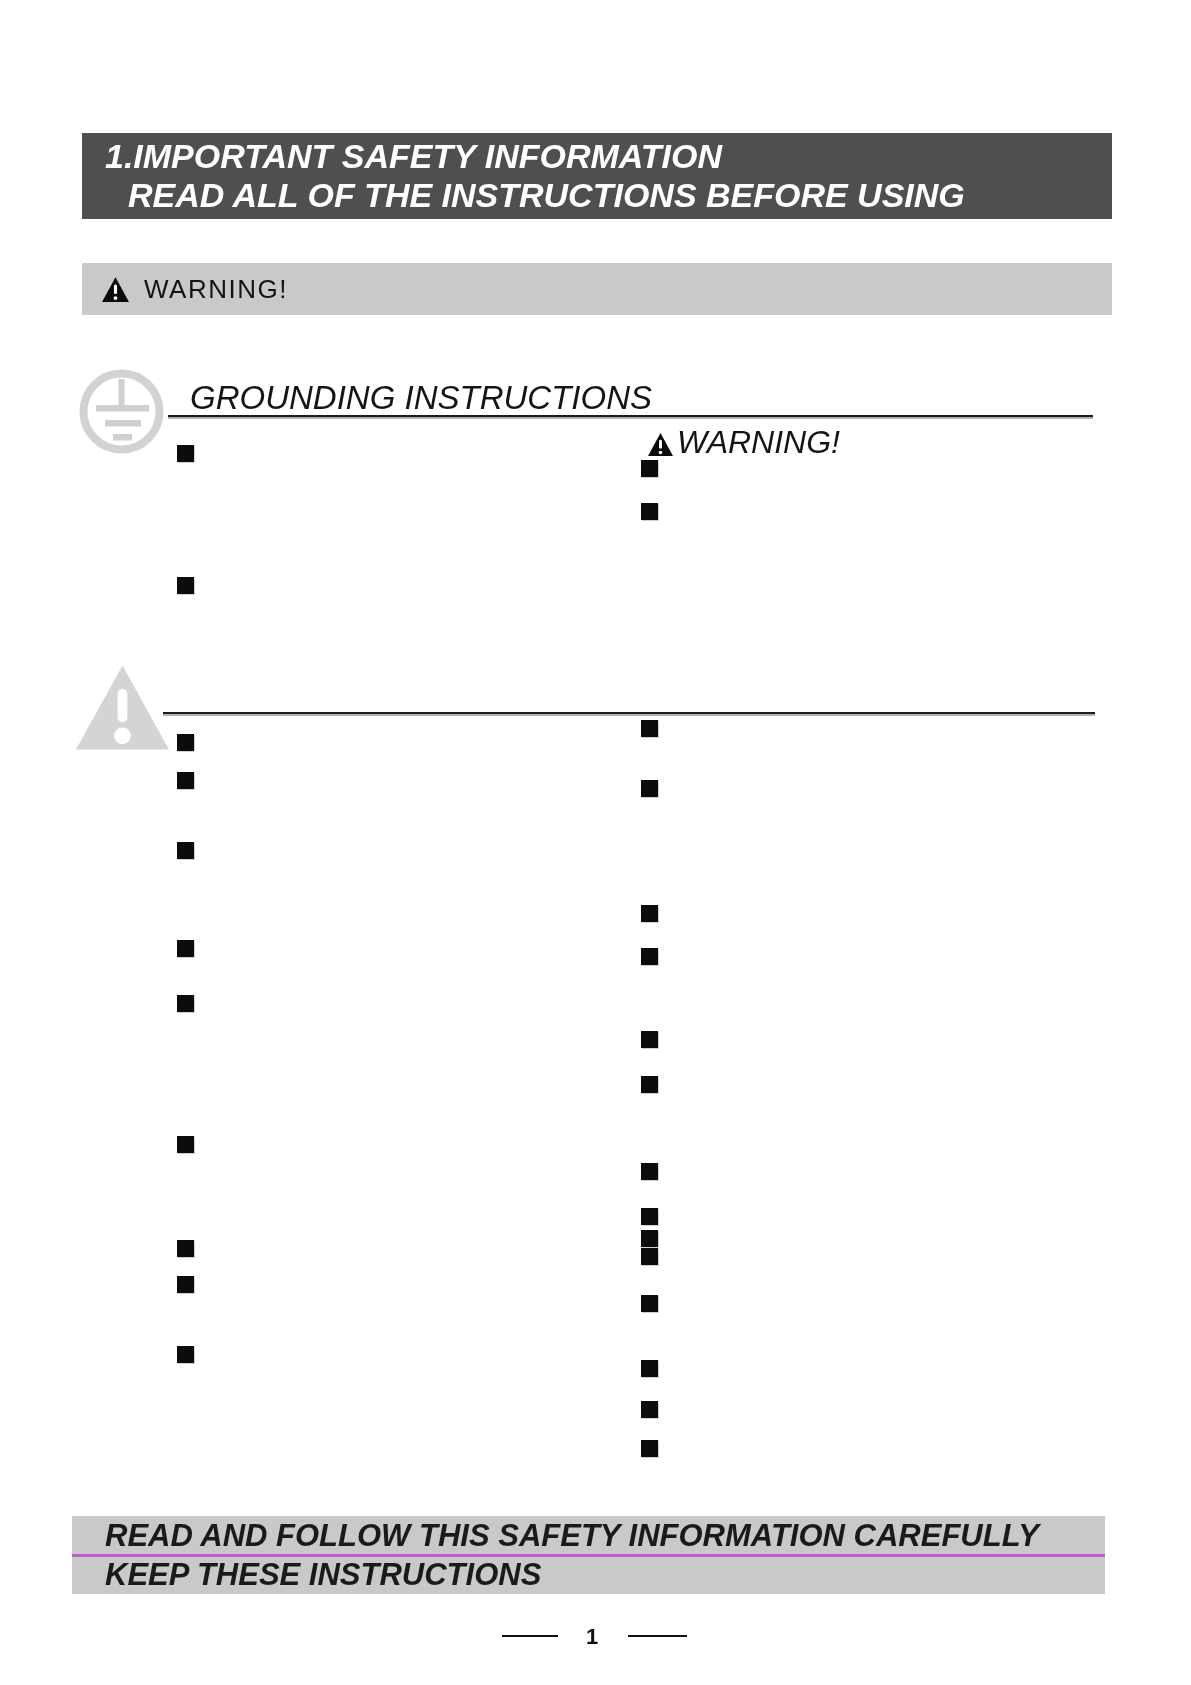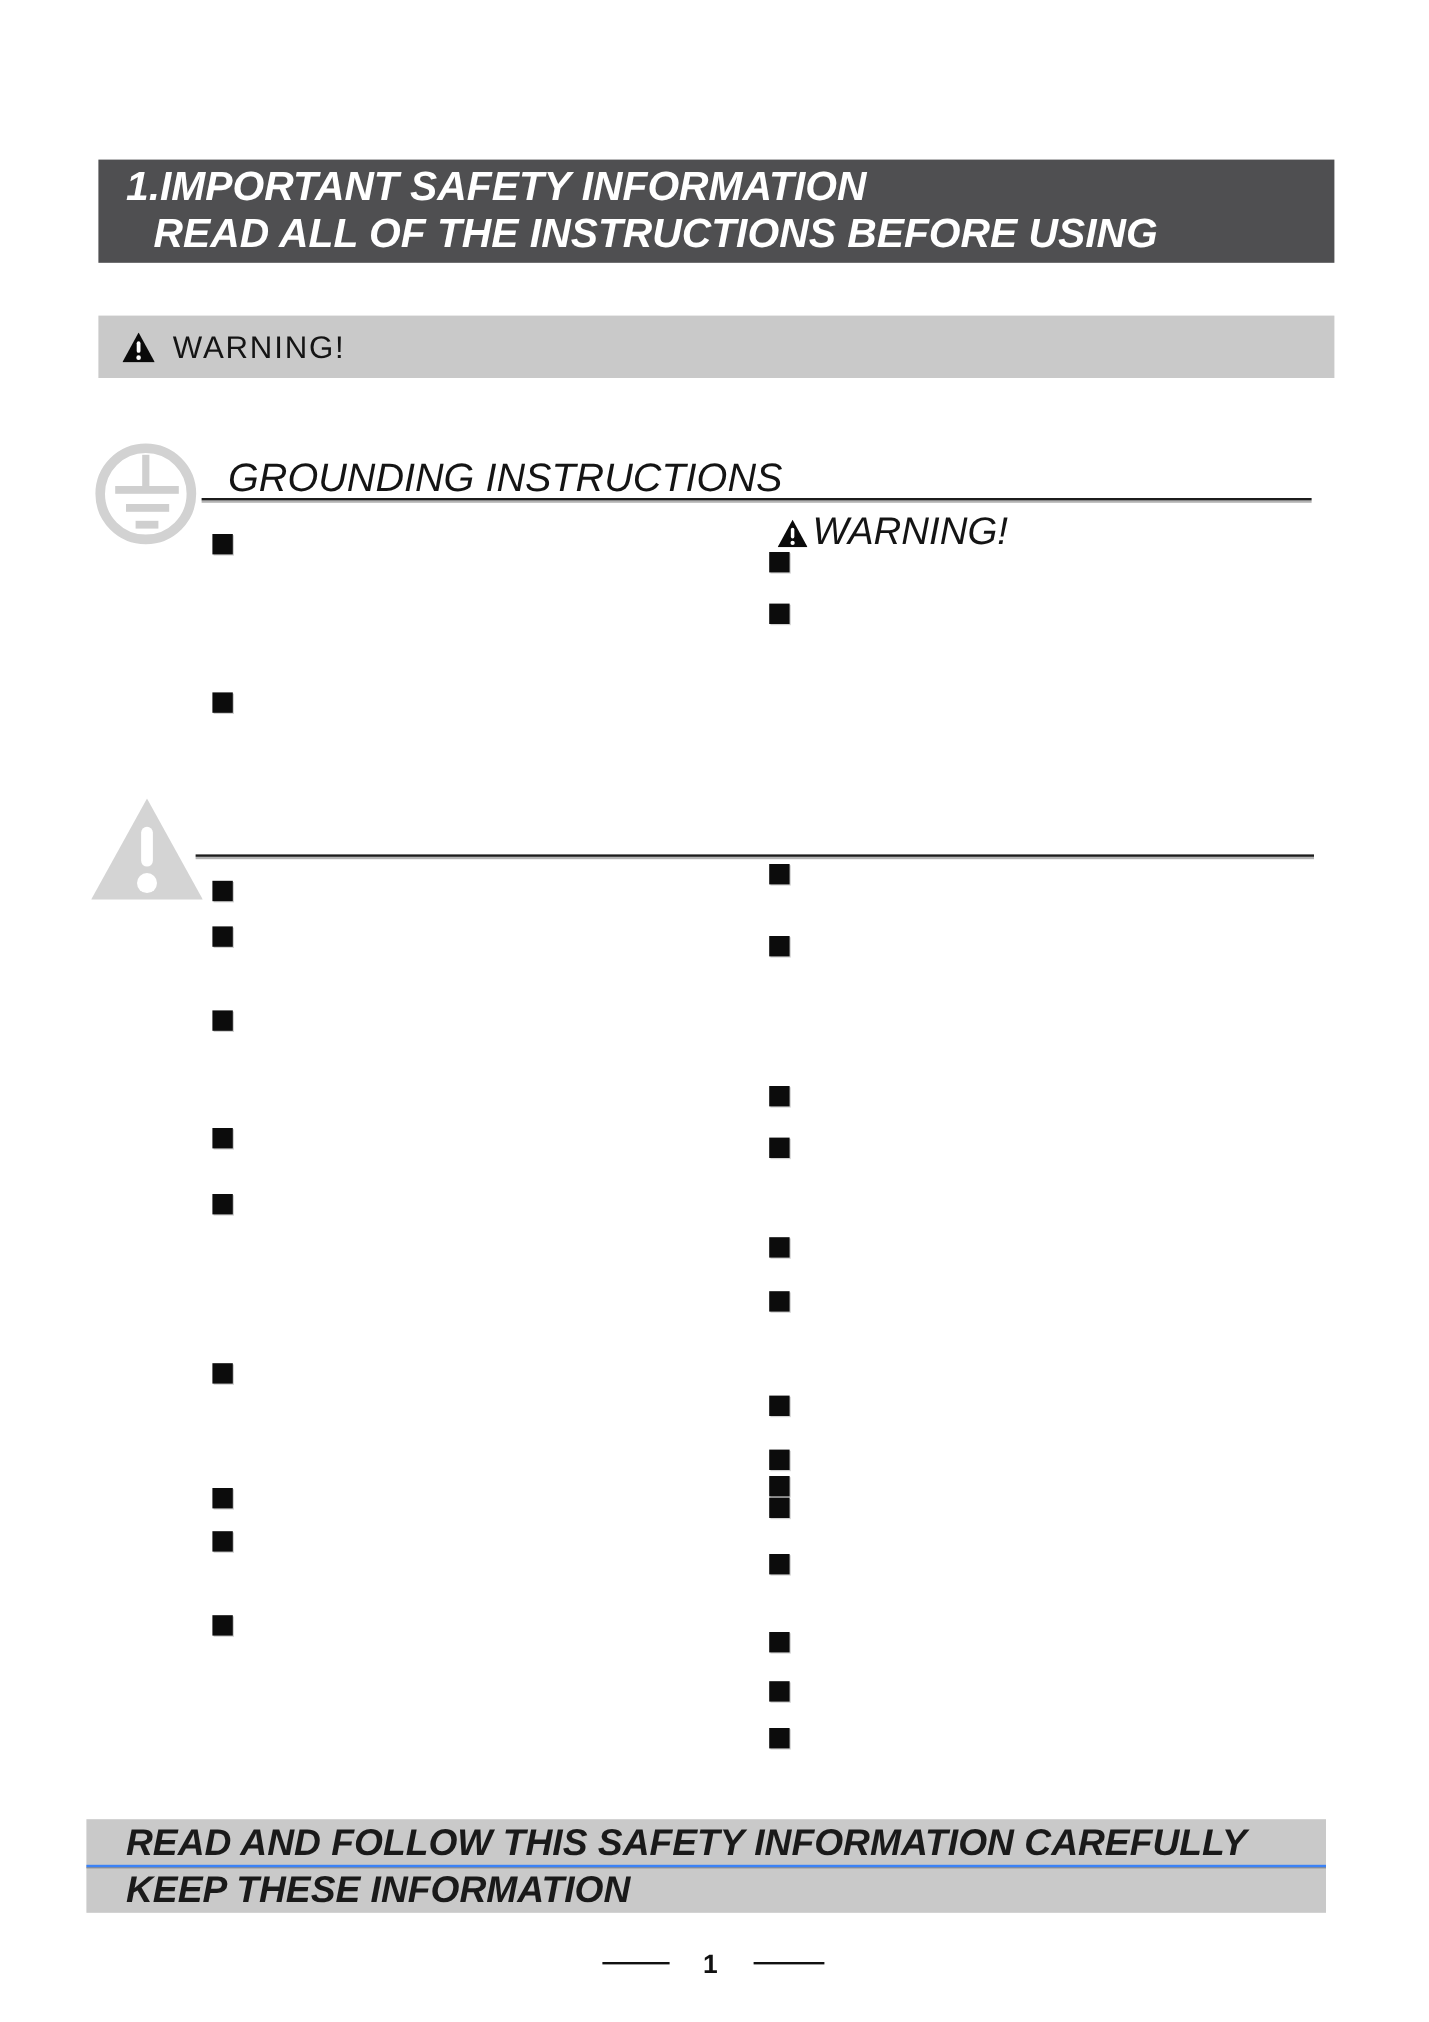--- a/index.html
+++ b/index.html
@@ -60,21 +60,21 @@
     box-shadow:1px 1px 0 rgba(0,0,0,0.18);
   }
   
   .footer-box{
     position:absolute;left:72px;top:1480px;width:1033px;height:78px;
     background:#c9c9c9;box-sizing:border-box;color:#1a1a1a;
     font-style:italic;font-weight:bold;font-size:31px;
   }
   .fb-line1{
     padding:2px 0 0 33px;white-space:nowrap;
-    border-bottom:2px solid #3b82f6;box-shadow:0 1px 0 #8f8f8f;
+    border-bottom:2px solid #d946ef;box-shadow:0 1px 0 #8f8f8f;
   }
   .fb-line2{padding:1px 0 0 33px;white-space:nowrap;}
   
   .pn-line{position:absolute;top:1599px;height:2px;background:#111;}
   .pn-left{left:502px;width:56px;}
   .pn-right{left:628px;width:59px;}
   .pn-num{
     position:absolute;left:578px;top:1588px;width:28px;text-align:center;
     font-weight:bold;font-size:22px;color:#111;
   }
@@ -156,21 +156,21 @@
       <div class="bullet" style="left: 641px; top: 1194px;"></div>
       <div class="bullet" style="left: 641px; top: 1212px;"></div>
       <div class="bullet" style="left: 641px; top: 1259px;"></div>
       <div class="bullet" style="left: 641px; top: 1324px;"></div>
       <div class="bullet" style="left: 641px; top: 1365px;"></div>
       <div class="bullet" style="left: 641px; top: 1404px;"></div>
     </div>
 
   <div class="footer-box">
     <div class="fb-line1">READ AND FOLLOW THIS SAFETY INFORMATION CAREFULLY</div>
-    <div class="fb-line2">KEEP THESE INFORMATION</div>
+    <div class="fb-line2">KEEP THESE INSTRUCTIONS</div>
   </div>
 
   <div class="pn-line pn-left"></div>
   <div class="pn-num">1</div>
   <div class="pn-line pn-right"></div>
 
   <div class="artifact artifact-left">
     <span style="width:3px;background:#222;"></span>
     <span style="width:3px;background:#3a8a2a;"></span>
     <span style="width:3px;background:#b03a8a;"></span>

